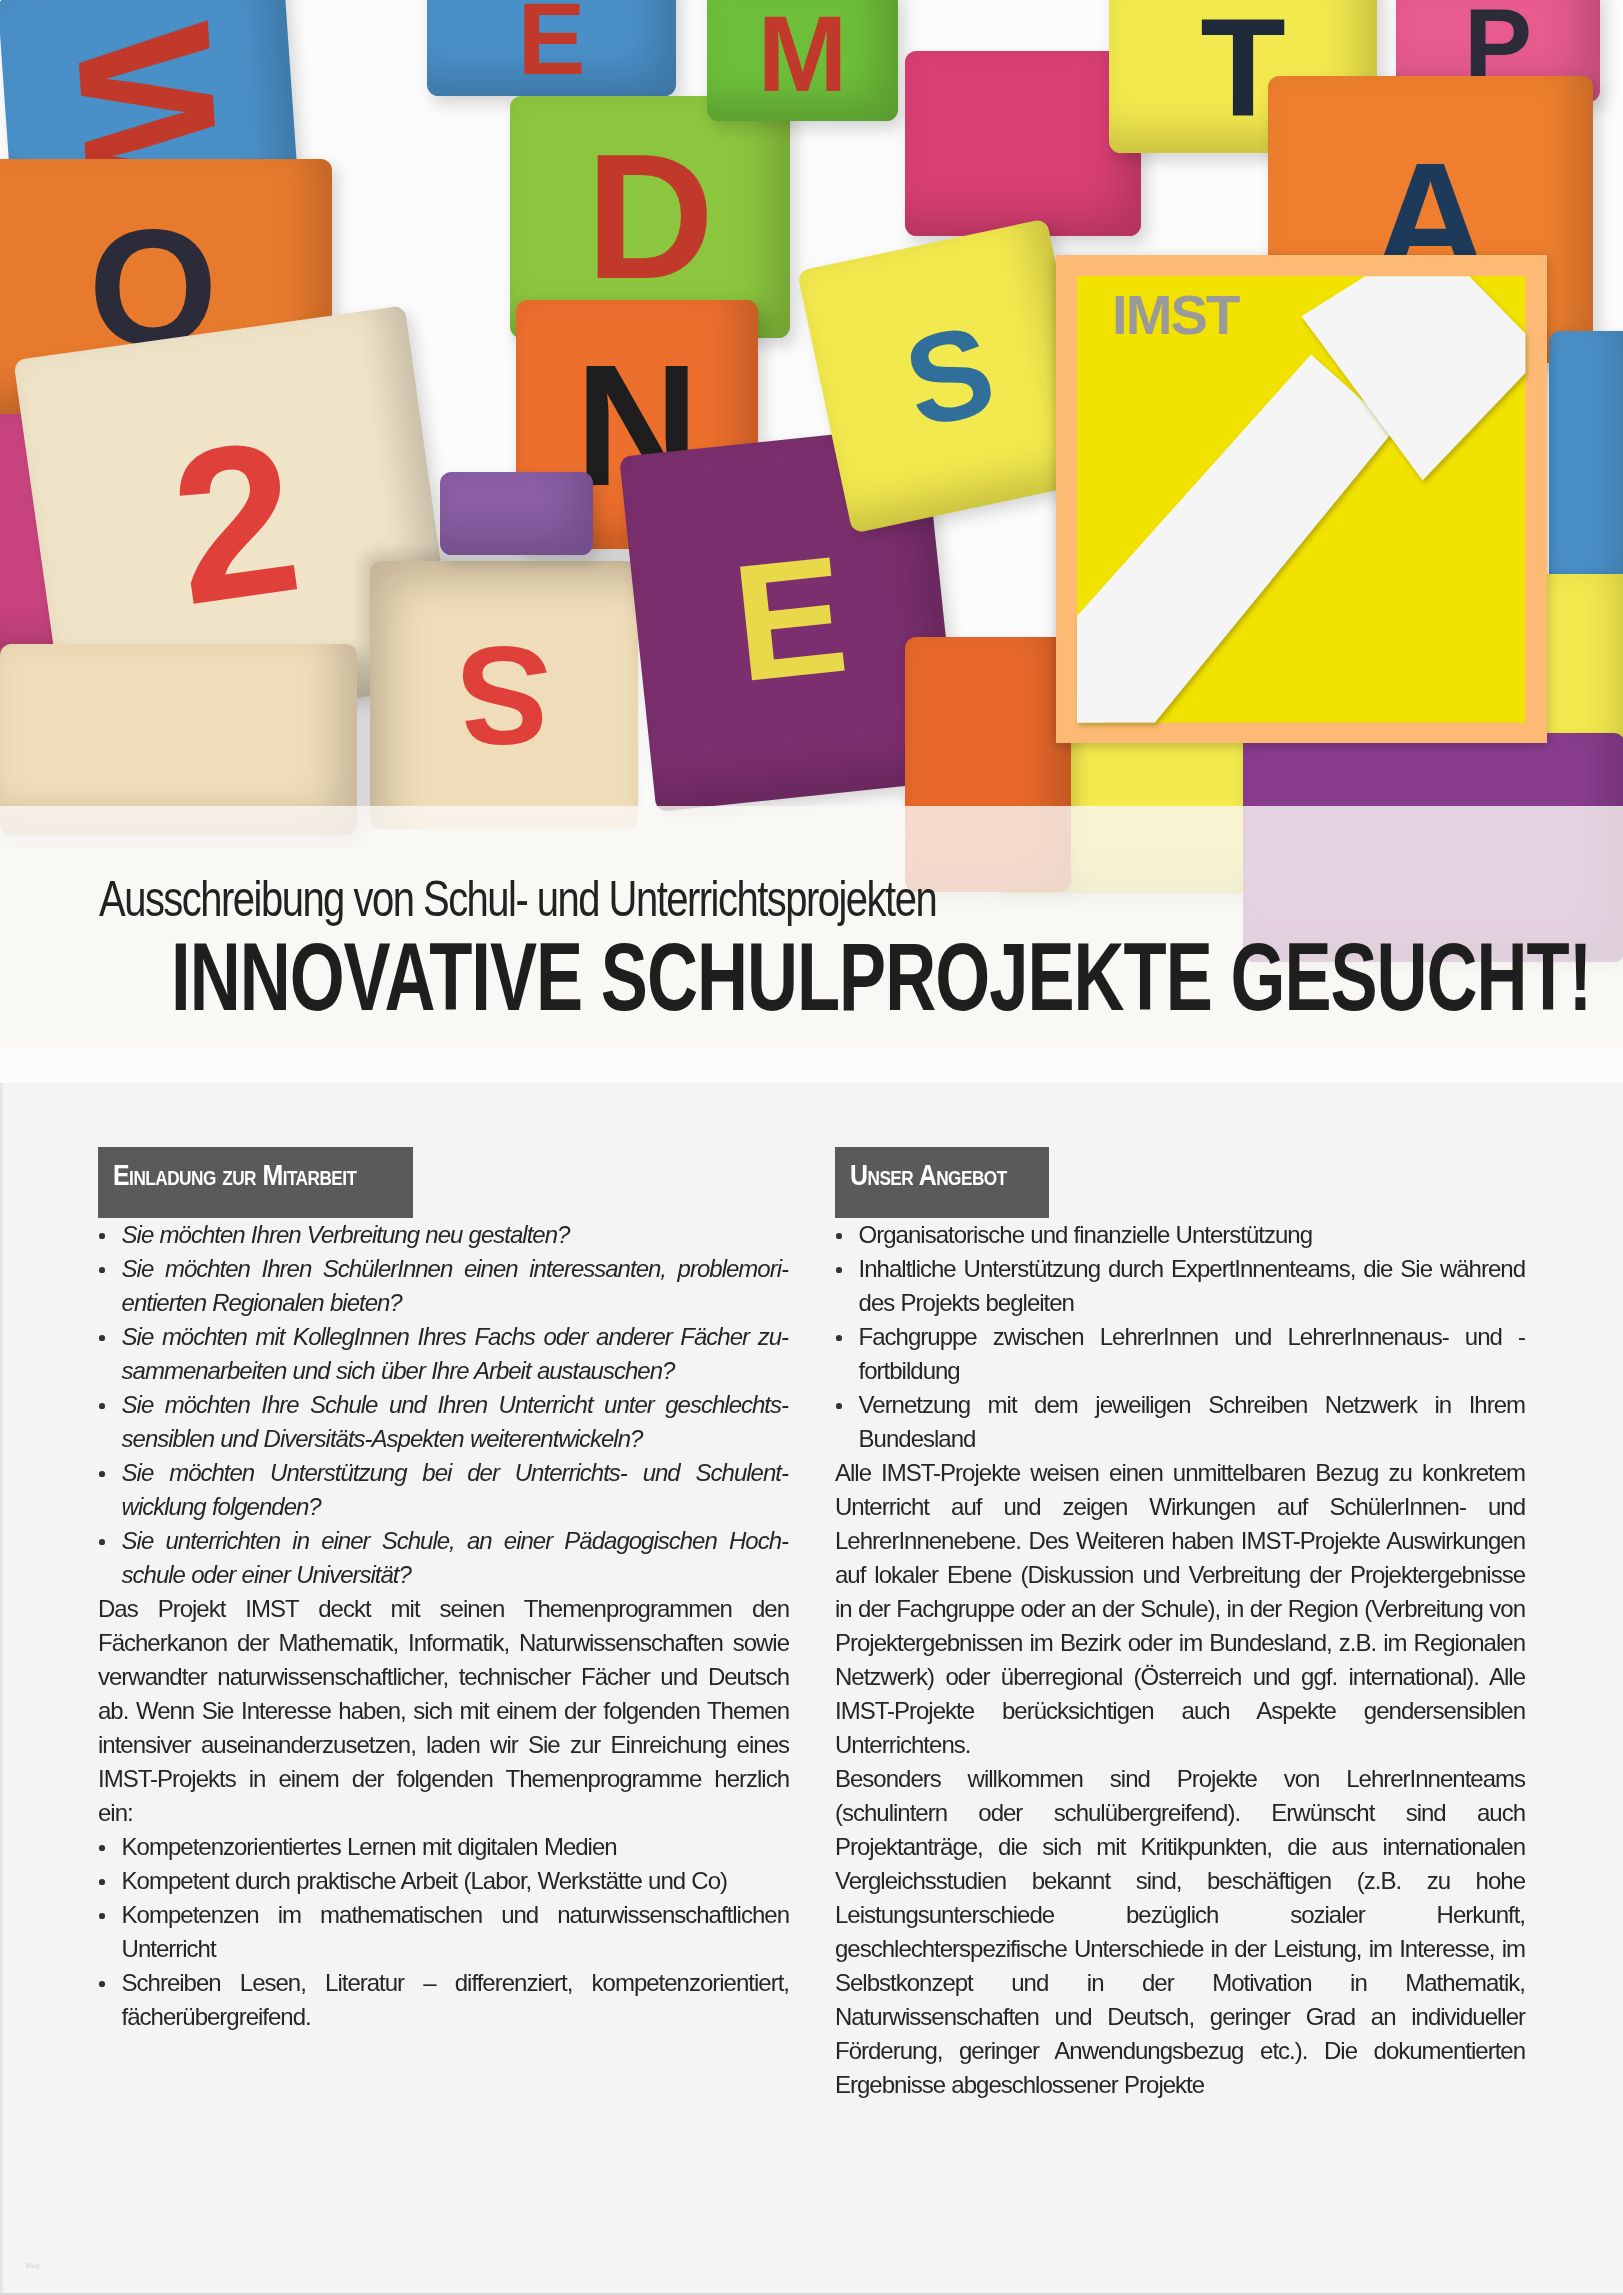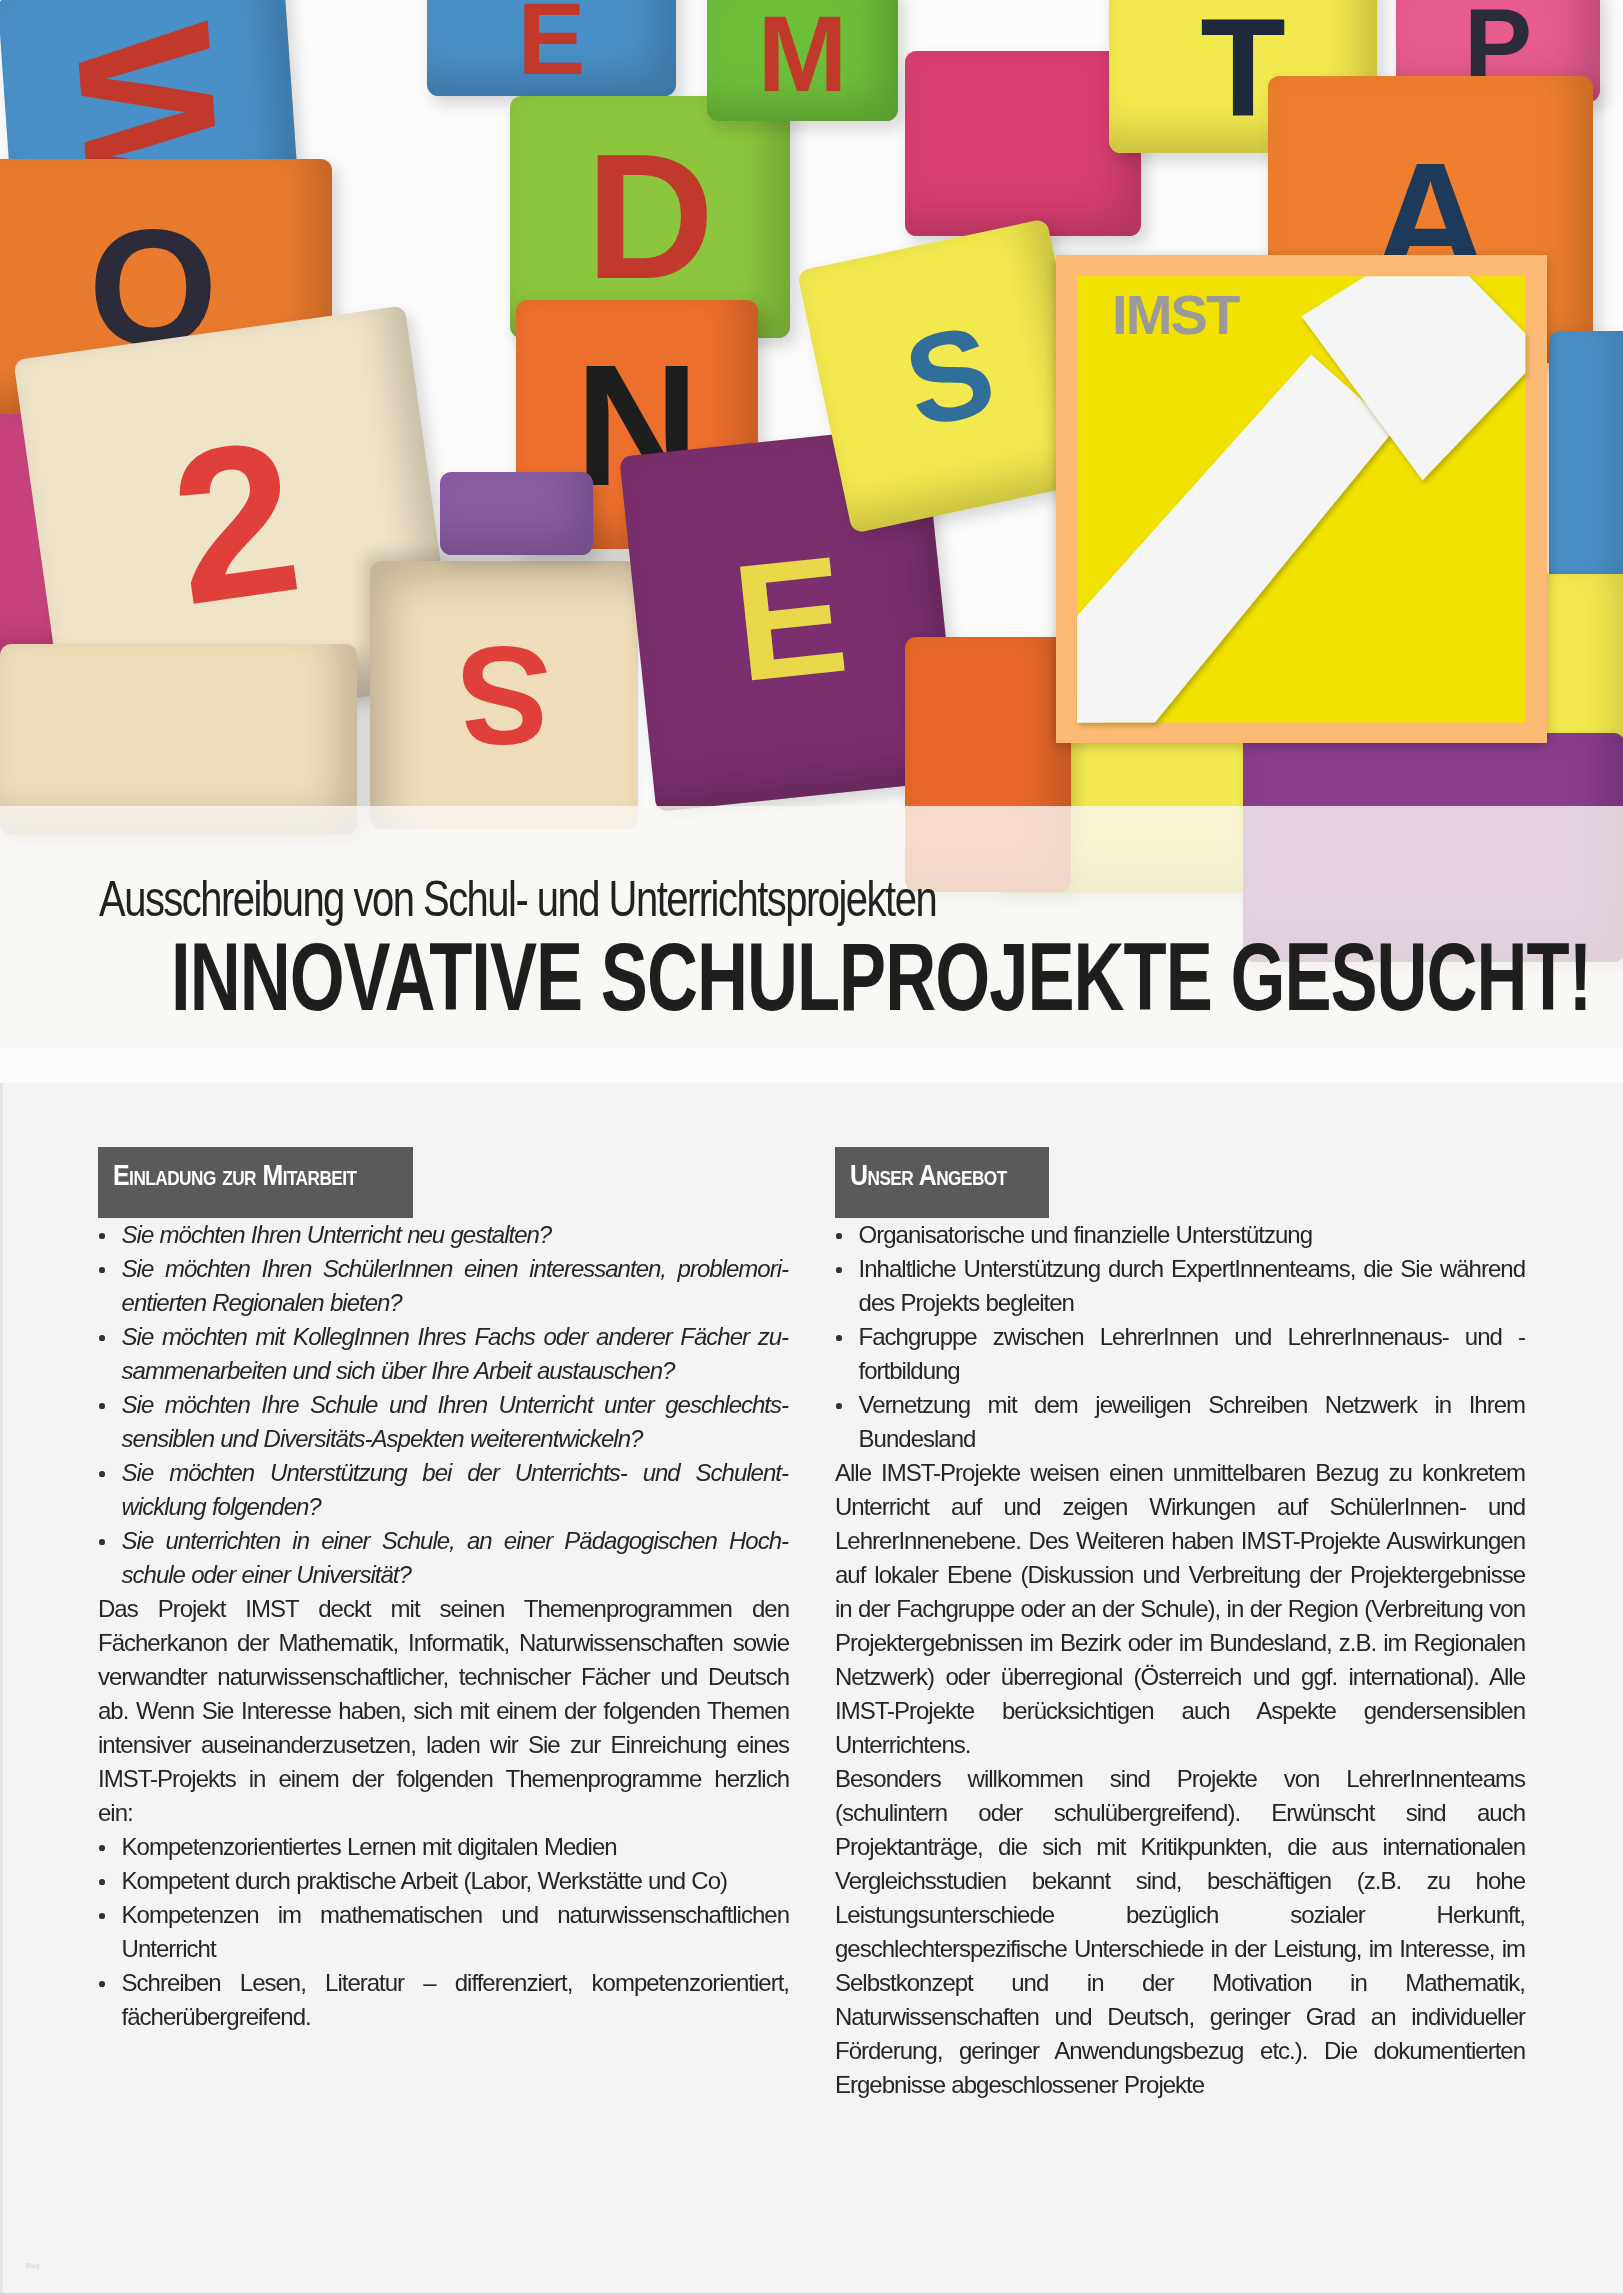--- a/index.html
+++ b/index.html
@@ -163,21 +163,21 @@
     <div class="subtitle">Ausschreibung von Schul- und Unterrichtsprojekten</div>
     <div class="title">INNOVATIVE SCHULPROJEKTE GESUCHT!</div>
   </div>
 </div>
 
 <div class="col col-left">
   <div class="sect-head">
     <span class="inner">Einladung zur Mitarbeit</span>
   </div>
   <ul class="bul txt italic left-bullets">
-    <li>Sie möchten Ihren Unterricht neu gestalten?</li>
+    <li>Sie möchten Ihren Verbreitung neu gestalten?</li>
     <li>Sie möchten Ihren SchülerInnen einen interessanten, problemori­entierten Regionalen bieten?</li>
     <li>Sie möchten mit KollegInnen Ihres Fachs oder anderer Fächer zu­sammenarbeiten und sich über Ihre Arbeit austauschen?</li>
     <li>Sie möchten Ihre Schule und Ihren Unterricht unter geschlechts­sensiblen und Diversitäts-Aspekten weiterentwickeln?</li>
     <li>Sie möchten Unterstützung bei der Unterrichts- und Schulent­wicklung folgenden?</li>
     <li>Sie unterrichten in einer Schule, an einer Pädagogischen Hoch­schule oder einer Universität?</li>
   </ul>
   <p class="par txt left-para">Das Projekt IMST deckt mit seinen Themenprogrammen den Fächerkanon der Mathematik, Informatik, Naturwissenschaften sowie verwandter naturwissenschaftlicher, technischer Fächer und Deutsch ab. Wenn Sie Interesse haben, sich mit einem der folgenden Themen intensiver auseinanderzusetzen, laden wir Sie zur Einreichung eines IMST-Projekts in einem der folgenden Themenprogramme herzlich ein:</p>
   <ul class="bul txt">
     <li>Kompetenzorientiertes Lernen mit digitalen Medien</li>
     <li>Kompetent durch praktische Arbeit (Labor, Werkstätte und Co)</li>

